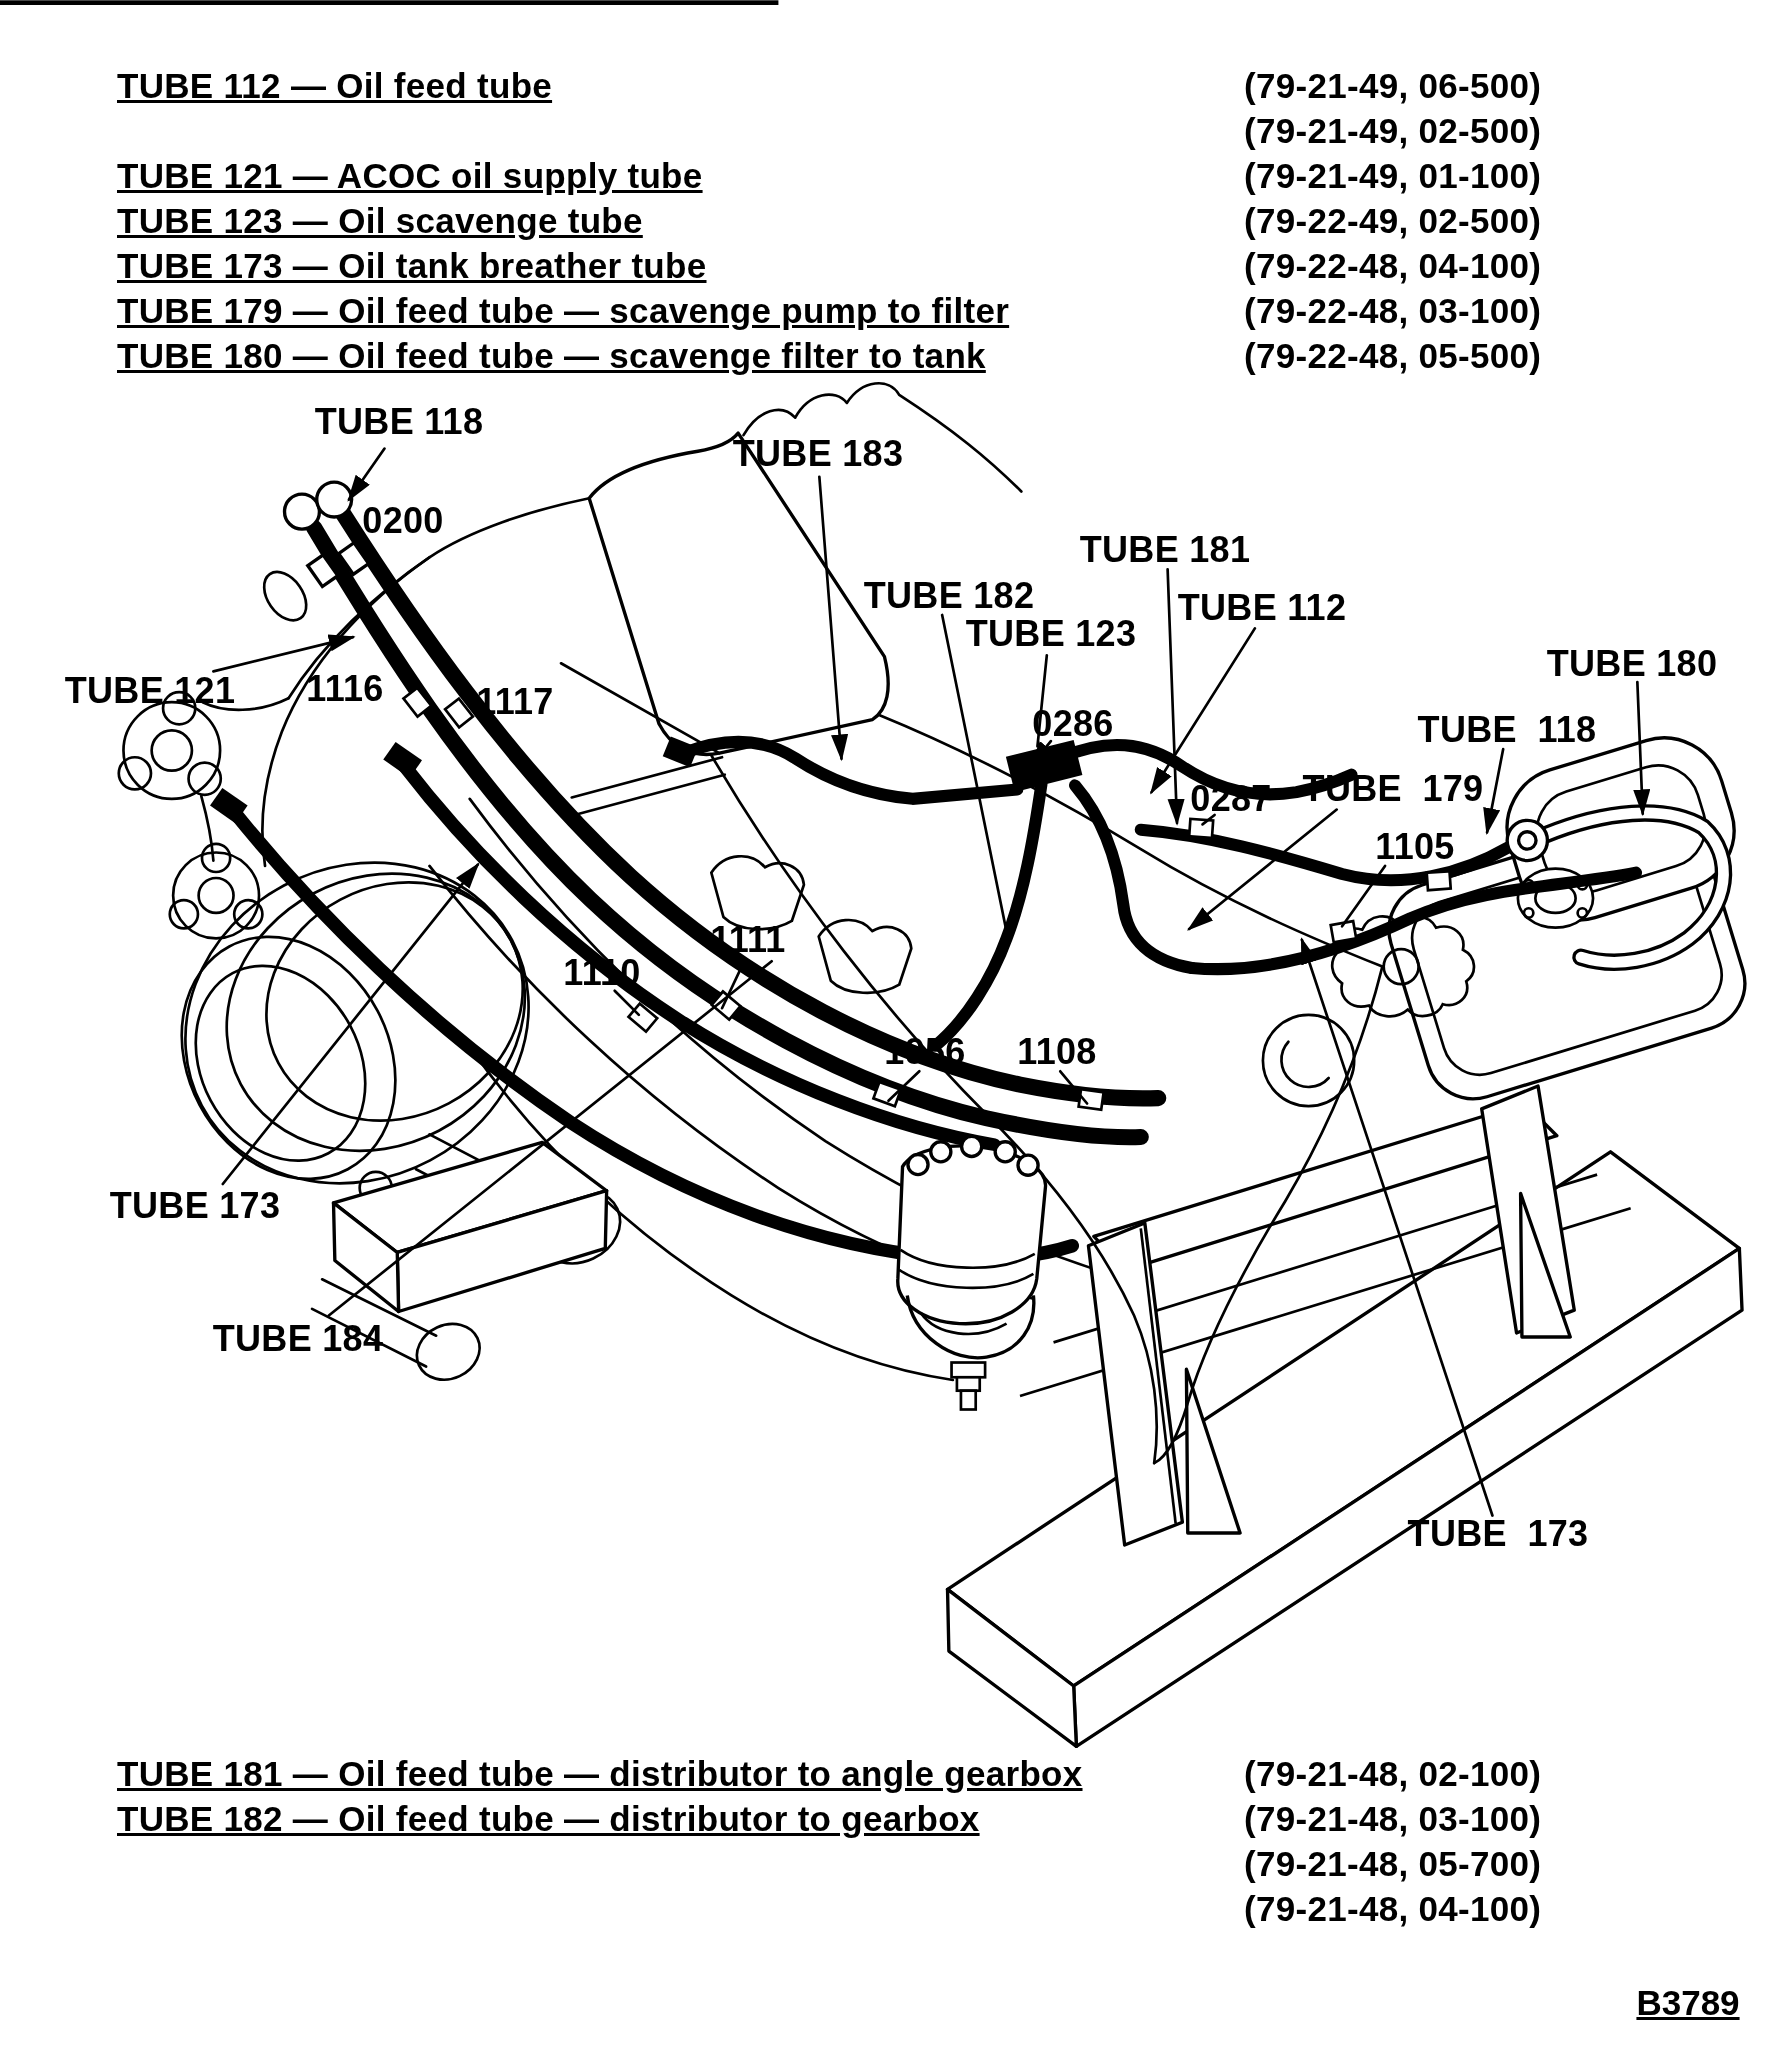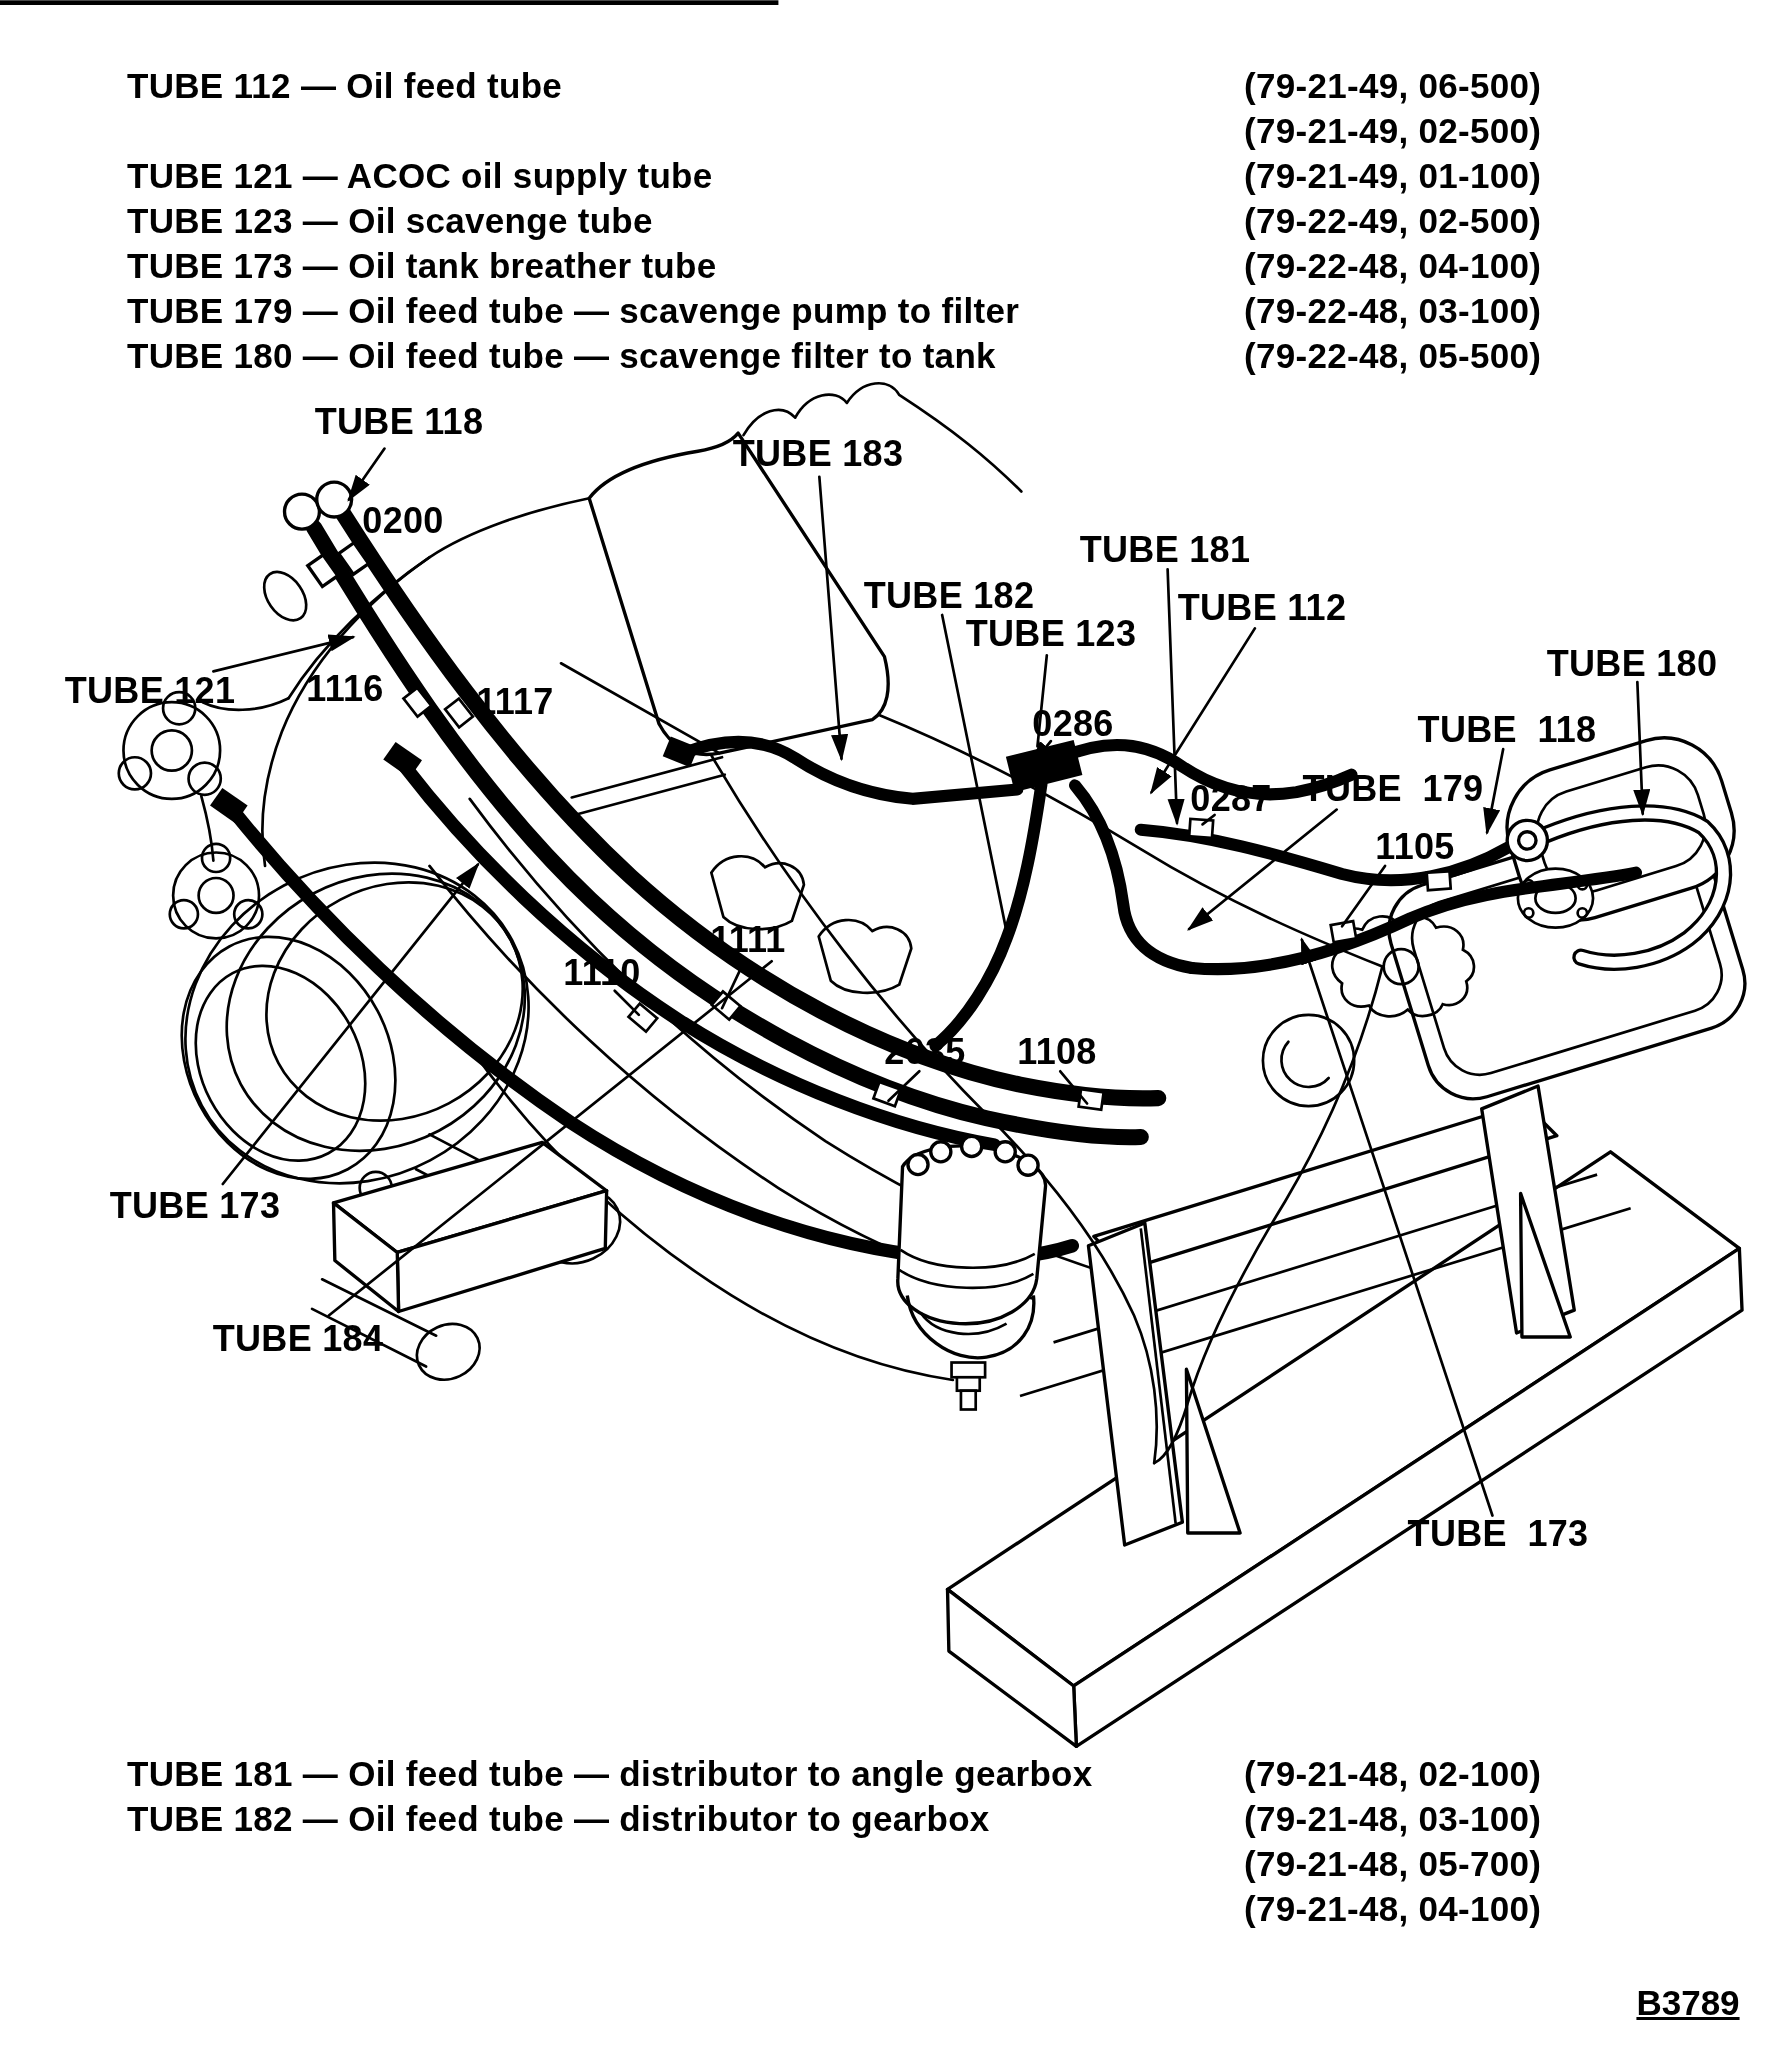--- a/index.html
+++ b/index.html
@@ -6,21 +6,21 @@
   #page{
     position:relative;
     width:1787px;height:2056px;
     background:#ffffff;
     font-family:"Liberation Sans", sans-serif;
     color:#000;
     overflow:hidden;
   }
   #art{position:absolute;left:0;top:0;}
   .lrow{position:absolute;left:0;width:100%;height:48px;}
-  .ldesc{position:absolute;left:127px;top:0;font:700 35px "Liberation Sans",sans-serif;letter-spacing:0.3px;white-space:pre;}
+  .ldesc{position:absolute;left:117px;top:0;font:700 35px "Liberation Sans",sans-serif;letter-spacing:0.3px;white-space:pre;text-decoration:underline;}
   .lref{position:absolute;left:1244px;top:0;font:700 35px "Liberation Sans",sans-serif;letter-spacing:0.3px;white-space:pre;}
   .co{
     position:absolute;
     transform:translate(-50%,-50%);
     font:700 36px "Liberation Sans",sans-serif;
     letter-spacing:0.3px;
     white-space:pre;
     line-height:1;
   }
   .fig{
@@ -282,21 +282,21 @@
   <div class="co" style="left:150px;top:691px">TUBE 121</div>
   <div class="co" style="left:345px;top:689px">1116</div>
   <div class="co" style="left:515px;top:702px">1117</div>
   <div class="co" style="left:1073px;top:724px">0286</div>
   <div class="co" style="left:1507px;top:730px">TUBE  118</div>
   <div class="co" style="left:1393px;top:789px">TUBE  179</div>
   <div class="co" style="left:1231px;top:799px">0287</div>
   <div class="co" style="left:1415px;top:847px">1105</div>
   <div class="co" style="left:748px;top:940px">1111</div>
   <div class="co" style="left:602px;top:973px">1110</div>
-  <div class="co" style="left:925px;top:1052px">2035</div>
+  <div class="co" style="left:925px;top:1052px">1956</div>
   <div class="co" style="left:1057px;top:1052px">1108</div>
   <div class="co" style="left:195px;top:1206px">TUBE 173</div>
   <div class="co" style="left:298px;top:1339px">TUBE 184</div>
   <div class="co" style="left:1498px;top:1534px">TUBE  173</div>
 
   <div class="fig" style="left:1688px;top:2003px">B3789</div>
 
 </div>
 
 

